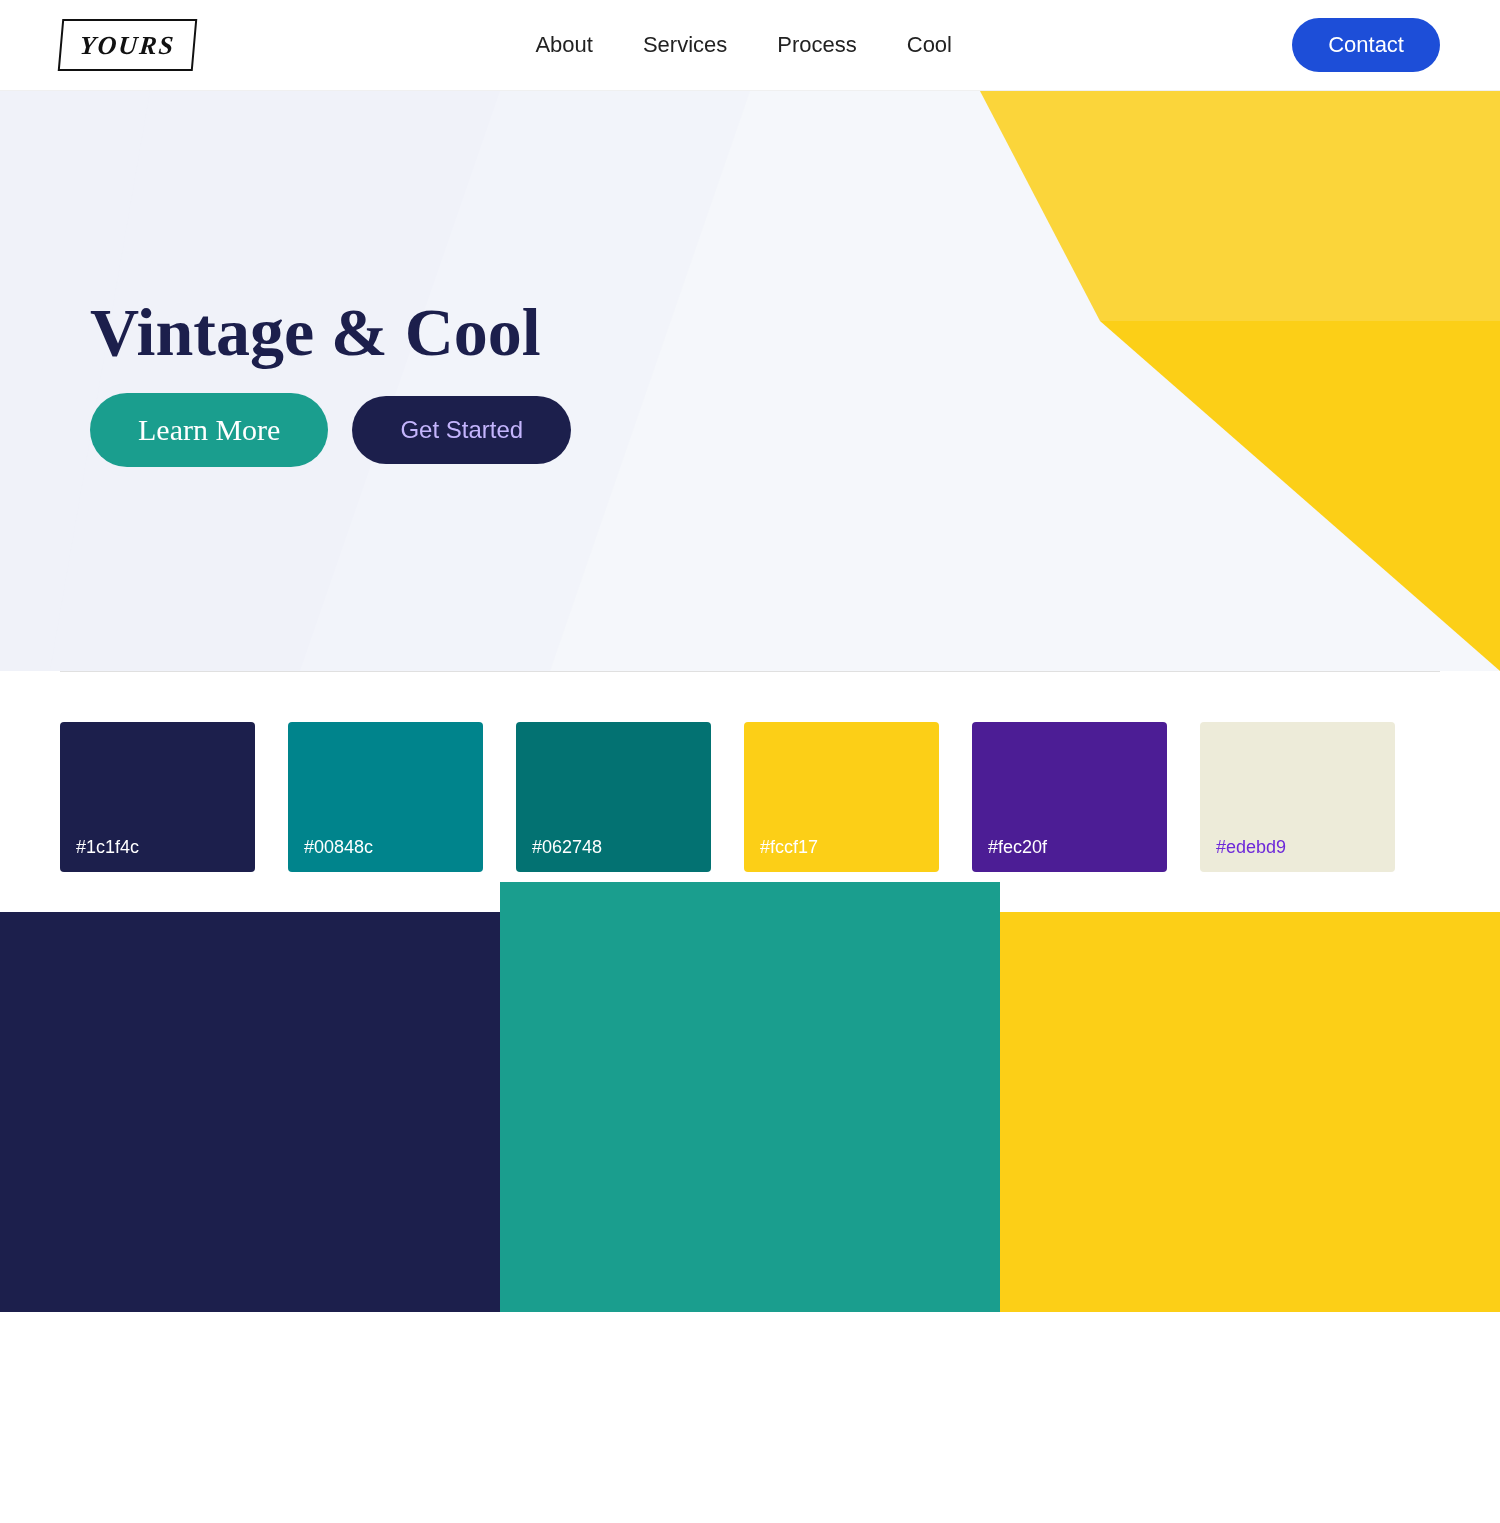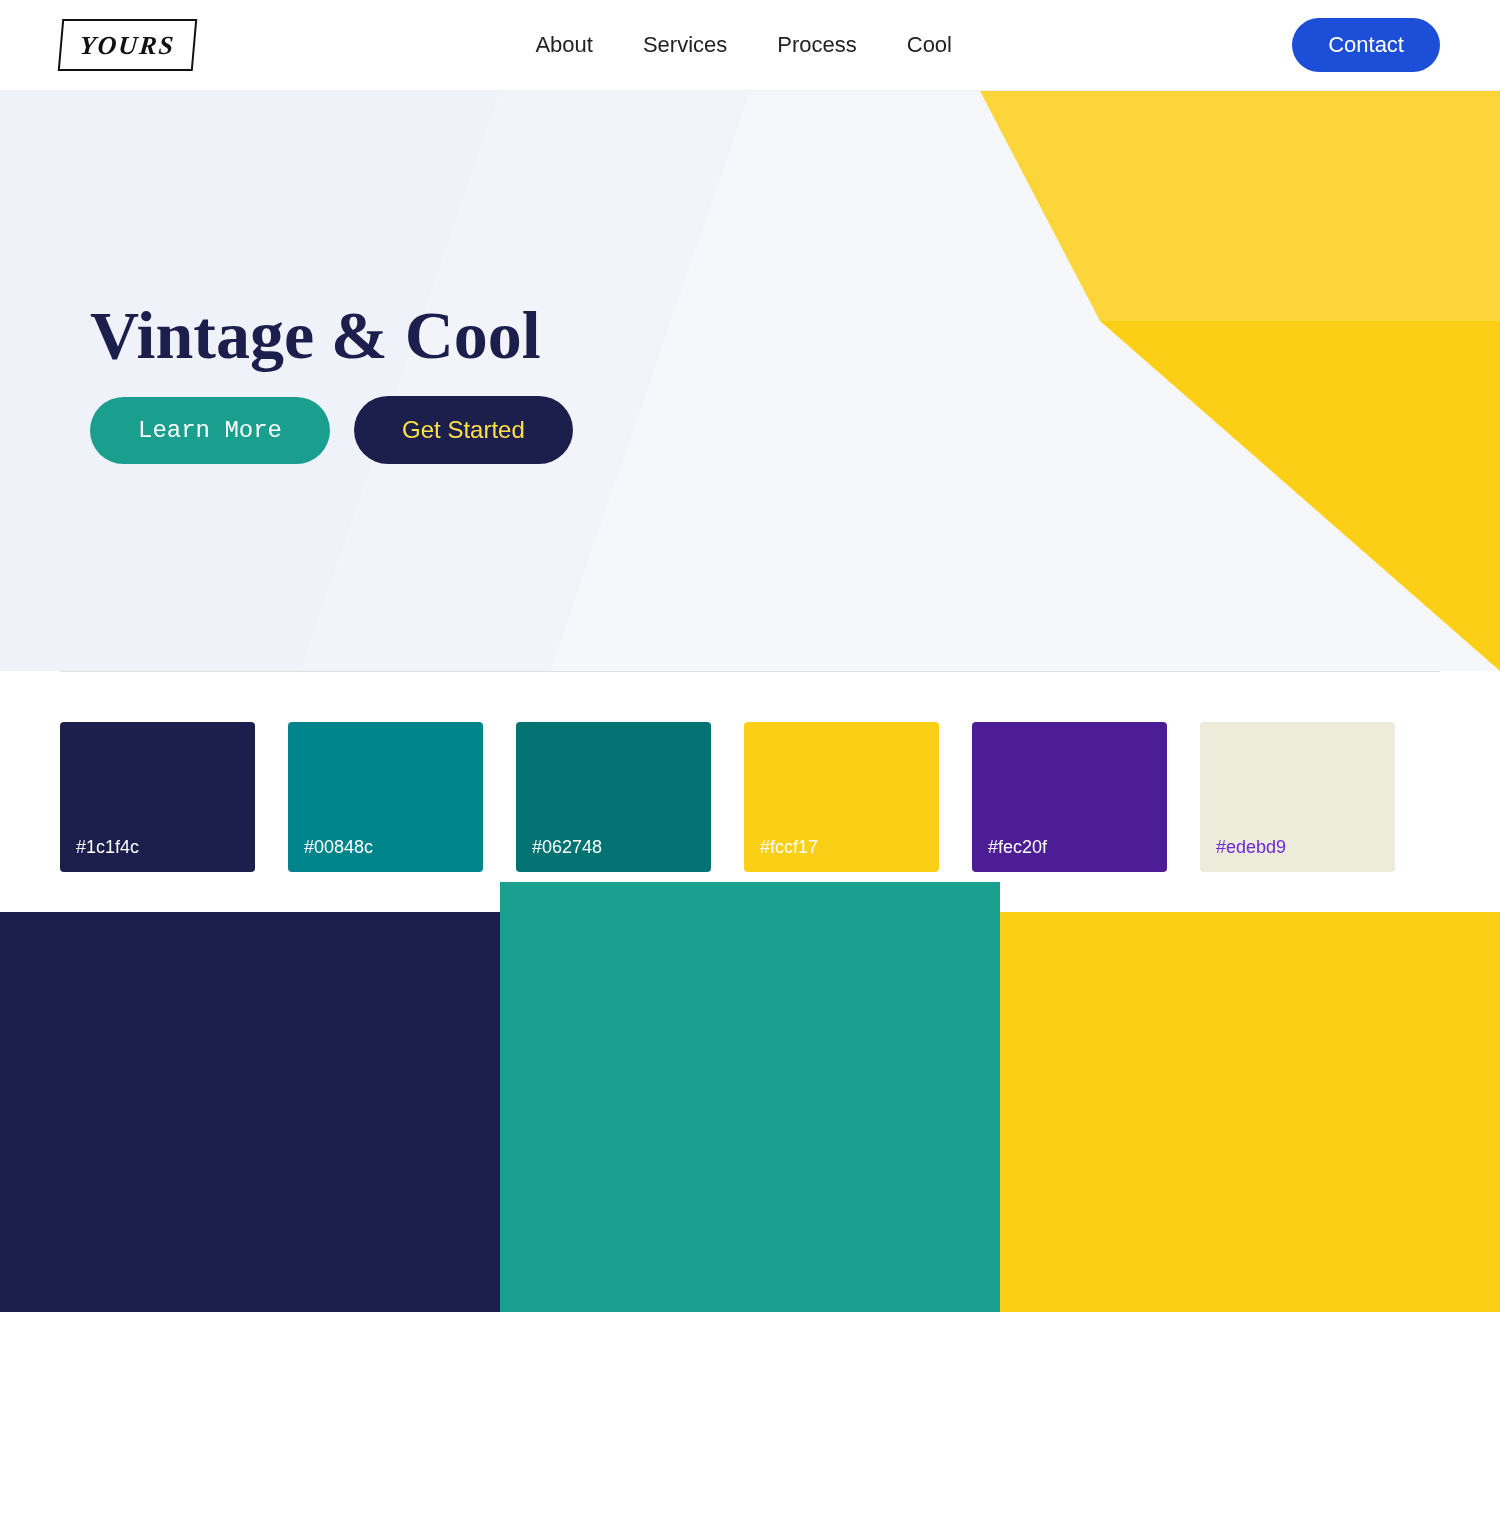--- a/index.html
+++ b/index.html
@@ -112,29 +112,29 @@
       gap: 24px;
       align-items: center;
     }
 
     .btn-learn-more {
       background: #1a9e8e;
       color: #fff;
       border: none;
       border-radius: 50px;
       padding: 20px 48px;
-      font-size: 24px;
-      font-family: Liberation Mono, monospace;
+      font-size: 30px;
+      font-family: Liberation Serif, serif;
       cursor: pointer;
       font-weight: 500;
     }
 
     .btn-get-started {
       background: #1c1f4c;
-      color: #fde047;
+      color: #c4b5fd;
       border: none;
       border-radius: 50px;
       padding: 20px 48px;
       font-size: 24px;
       font-family: Arial, sans-serif;
       cursor: pointer;
       font-weight: 500;
     }
 
     

